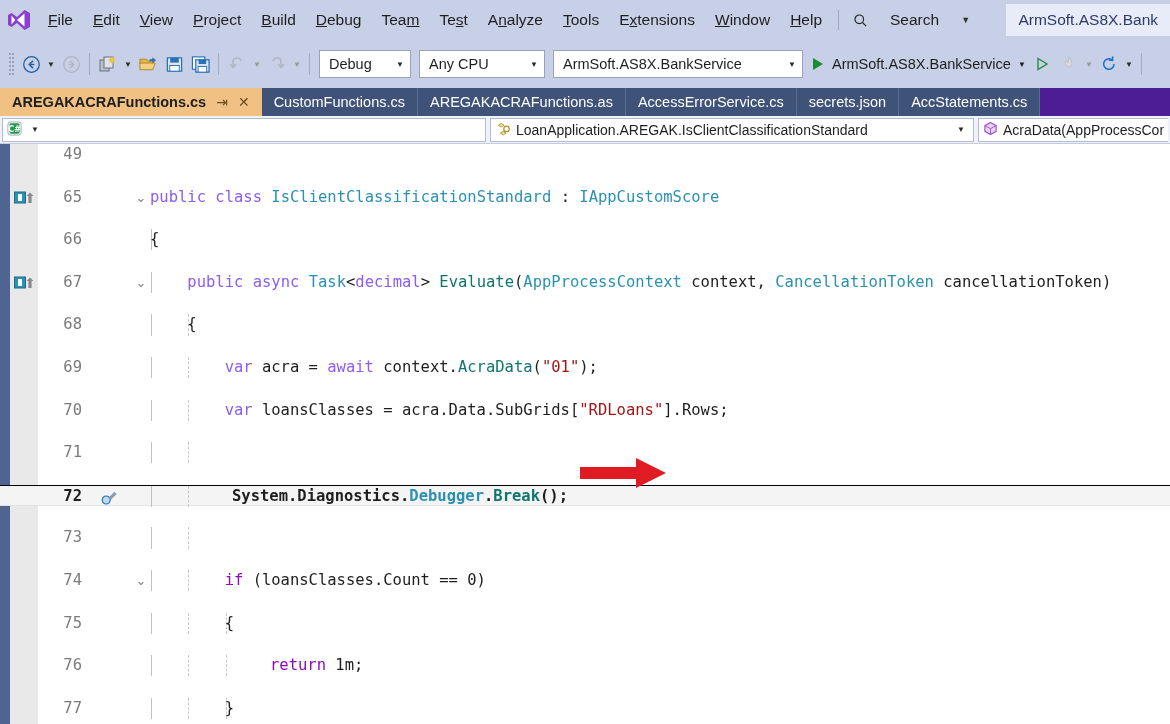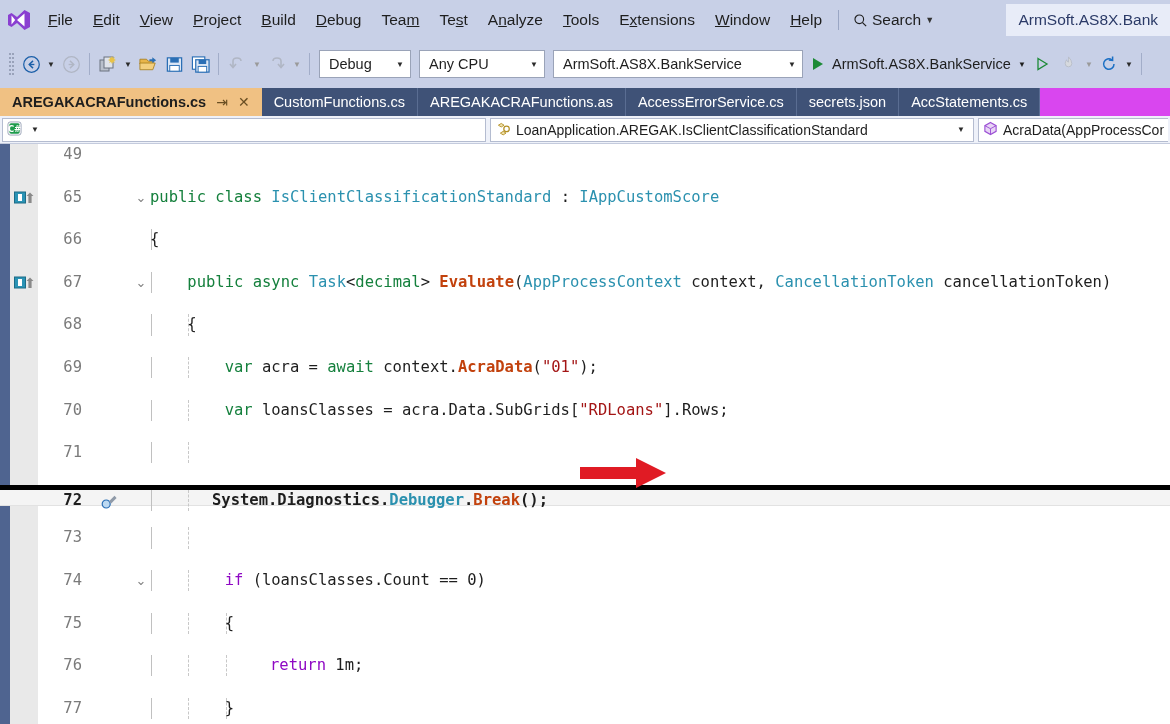--- a/index.html
+++ b/index.html
@@ -21,21 +21,21 @@
   #vs-logo { width: 38px; display: flex; align-items: center; justify-content: center; }
   .menu-item {
     font-size: 15.5px; color: #1e1e1e;
     padding: 0 10px; height: 40px;
     display: flex; align-items: center; cursor: default;
     white-space: nowrap;
   }
   .menu-item u { text-decoration: underline; }
   .menu-sep { width: 1px; height: 20px; background: #9aa6c4; margin: 0 6px; }
   #search-box {
-    display: flex; align-items: center; gap: 4px;
+    display: flex; align-items: center; gap: 22px;
     font-size: 15.5px; color: #1e1e1e; padding: 0 8px; height: 40px;
   }
   #search-box .caret { font-size: 9px; color: #333; }
   #sln-name {
     position: absolute; right: 0; top: 4px;
     height: 32px; display: flex; align-items: center;
     background: #e8ecf8; color: #2b3a67;
     font-size: 15.5px; padding: 0 12px;
   }
 
@@ -67,21 +67,21 @@
   }
   .tb-combo .caret { font-size: 8px; color: #2b2b2b; margin-left: 10px; }
   .tb-run {
     display: flex; align-items: center; gap: 7px;
     font-size: 14.5px; color: #1e1e1e; padding: 0 4px; height: 30px;
   }
 
   
   #tabstrip {
     height: 28px; width: 1170px;
-    background: #d946ef;
+    background: #4c1d95;
     display: flex; align-items: stretch;
     position: relative;
   }
   .tab {
     display: flex; align-items: center;
     padding: 0 12px; font-size: 14.5px;
     color: #ffffff; background: #3f5277;
     border-right: 1px solid #5a6d92;
     white-space: nowrap; cursor: default;
   }
@@ -123,21 +123,21 @@
   }
   #glyph-margin {
     position: absolute; left: 10px; top: 0;
     width: 28px; height: 580px; background: #e9e9e9;
   }
   .code-line {
     position: relative;
     height: 21.3px; line-height: 21.3px;
     white-space: pre;
   }
-  .code-line.highlight { background: #f4f4f4; border-top:5px solid #000000; border-bottom:1px solid #e2e2e2; }
+  .code-line.highlight { background: #f4f4f4; border-top:1px solid #000000; border-bottom:1px solid #e2e2e2; }
   .inh-icon {
     position: absolute; left: 14px; top: 3px;
     width: 22px; height: 15px;
   }
   .ln {
     position: absolute; left: 40px; width: 42px;
     text-align: right; color: #7b7b7b;
     font-family: "DejaVu Sans Mono", monospace;
     font-size: 15.5px;
   }
@@ -152,24 +152,24 @@
     font-family: "Liberation Sans", sans-serif;
   }
   .codetext {
     position: absolute; left: 150px; top: 0;
     font-family: "DejaVu Sans Mono", monospace;
     font-size: 15.5px;
     color: #1e1e1e;
   }
   .code-line.highlight .codetext { font-weight: bold; }
   
-  .kw   { color: #15803d; }
+  .kw   { color: #8b5cf6; }
   .ctl  { color: #8f08c4; }
   .typ  { color: #2b91af; }
-  .mth  { color: #c2410c; font-weight: bold; }
+  .mth  { color: #0f766e; }
   .str  { color: #a31515; }
   .num  { color: #1e1e1e; }
 
   
   .guide {
     position: absolute; top: 0;
     width: 1px; height: 21.3px;
     background: #c0c0c0;
   }
   .guide.dashed {
@@ -446,21 +446,21 @@
             <rect x="4" y="4" width="4" height="7" fill="#ffffff"></rect>
             <path d="M16 2.5 L19.5 6 H17.6 V13 H14.4 V6 H12.5 Z" fill="#8a8a8a"></path>
           </svg></span><span class="ln">67</span><span class="chev">⌄</span><span class="guide" style="left: 151px;"></span><span class="codetext" style="left: 187.32px;"><span class="kw">public </span><span class="kw">async </span><span class="typ">Task</span><span>&lt;</span><span class="kw">decimal</span><span>&gt; </span><span class="mth">Evaluate</span><span>(</span><span class="typ">AppProcessContext</span><span> context, </span><span class="typ">CancellationToken</span><span> cancellationToken)</span></span></div>
       <div class="code-line" style="top: 85.2px;"><span class="ln">68</span><span class="guide" style="left: 151px;"></span><span class="guide dashed" style="left: 188.32px;"></span><span class="codetext" style="left: 187.32px;"><span>{</span></span></div>
       <div class="code-line" style="top: 106.5px;"><span class="ln">69</span><span class="guide" style="left: 151px;"></span><span class="guide dashed" style="left: 188.32px;"></span><span class="codetext" style="left: 224.64px;"><span class="kw">var</span><span> acra = </span><span class="kw">await</span><span> context.</span><span class="mth">AcraData</span><span>(</span><span class="str">"01"</span><span>);</span></span></div>
       <div class="code-line" style="top: 127.8px;"><span class="ln">70</span><span class="guide" style="left: 151px;"></span><span class="guide dashed" style="left: 188.32px;"></span><span class="codetext" style="left: 224.64px;"><span class="kw">var</span><span> loansClasses = acra.Data.SubGrids[</span><span class="str">"RDLoans"</span><span>].Rows;</span></span></div>
       <div class="code-line" style="top: 149.1px;"><span class="ln">71</span><span class="guide" style="left: 151px;"></span><span class="guide dashed" style="left: 188.32px;"></span><span class="codetext" style="left: 224.64px;"></span></div>
       <div class="code-line highlight" style="top: 170.4px;"><span class="ln">72</span><span class="quickact"><svg width="18" height="16" viewBox="0 0 18 16">
             <circle cx="5.2" cy="11" r="4" fill="#bcd9f2" stroke="#2b6fb5" stroke-width="1.2"></circle>
             <path d="M8 8.2 L13.5 2.8 L15.6 4.9 L10.2 10.4 Z" fill="#8f9aa8"></path>
-          </svg></span><span class="guide" style="left: 151px;"></span><span class="guide dashed" style="left: 188.32px;"></span><span class="codetext" style="left: 212px;"><span>System.Diagnostics.</span><span class="typ">Debugger</span><span>.</span><span class="mth">Break</span><span>();</span></span></div>
+          </svg></span><span class="guide" style="left: 151px;"></span><span class="guide dashed" style="left: 188.32px;"></span><span class="codetext" style="left: 232px;"><span>System.Diagnostics.</span><span class="typ">Debugger</span><span>.</span><span class="mth">Break</span><span>();</span></span></div>
       <div class="code-line" style="top: 191.7px;"><span class="ln">73</span><span class="guide" style="left: 151px;"></span><span class="guide dashed" style="left: 188.32px;"></span><span class="codetext" style="left: 224.64px;"></span></div>
       <div class="code-line" style="top: 213px;"><span class="ln">74</span><span class="chev">⌄</span><span class="guide" style="left: 151px;"></span><span class="guide dashed" style="left: 188.32px;"></span><span class="codetext" style="left: 224.64px;"><span class="ctl">if</span><span> (loansClasses.Count == </span><span class="num">0</span><span>)</span></span></div>
       <div class="code-line" style="top: 234.3px;"><span class="ln">75</span><span class="guide" style="left: 151px;"></span><span class="guide dashed" style="left: 188.32px;"></span><span class="guide dashed" style="left: 225.64px;"></span><span class="codetext" style="left: 224.64px;"><span>{</span></span></div>
       <div class="code-line" style="top: 255.6px;"><span class="ln">76</span><span class="guide" style="left: 151px;"></span><span class="guide dashed" style="left: 188.32px;"></span><span class="guide dashed" style="left: 225.64px;"></span><span class="codetext" style="left: 270px;"><span class="ctl">return</span><span> 1m;</span></span></div>
       <div class="code-line" style="top: 276.9px;"><span class="ln">77</span><span class="guide" style="left: 151px;"></span><span class="guide dashed" style="left: 188.32px;"></span><span class="guide dashed" style="left: 225.64px;"></span><span class="codetext" style="left: 224.64px;"><span>}</span></span></div>
     </div>
   <svg id="red-arrow" width="90" height="36" viewBox="0 0 90 36">
     <path d="M88 18 L58 3 L58 12 L2 12 L2 24 L58 24 L58 33 Z" fill="#e01b24"></path>
   </svg>
 </div>

